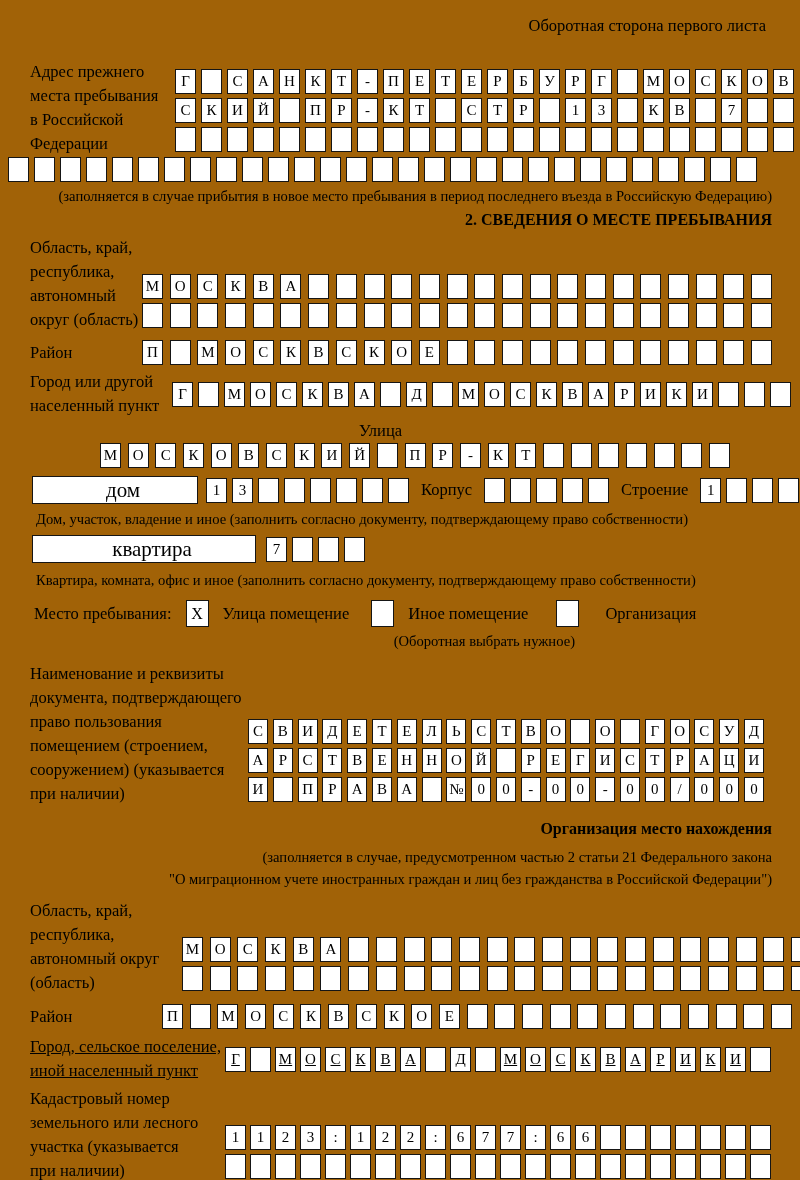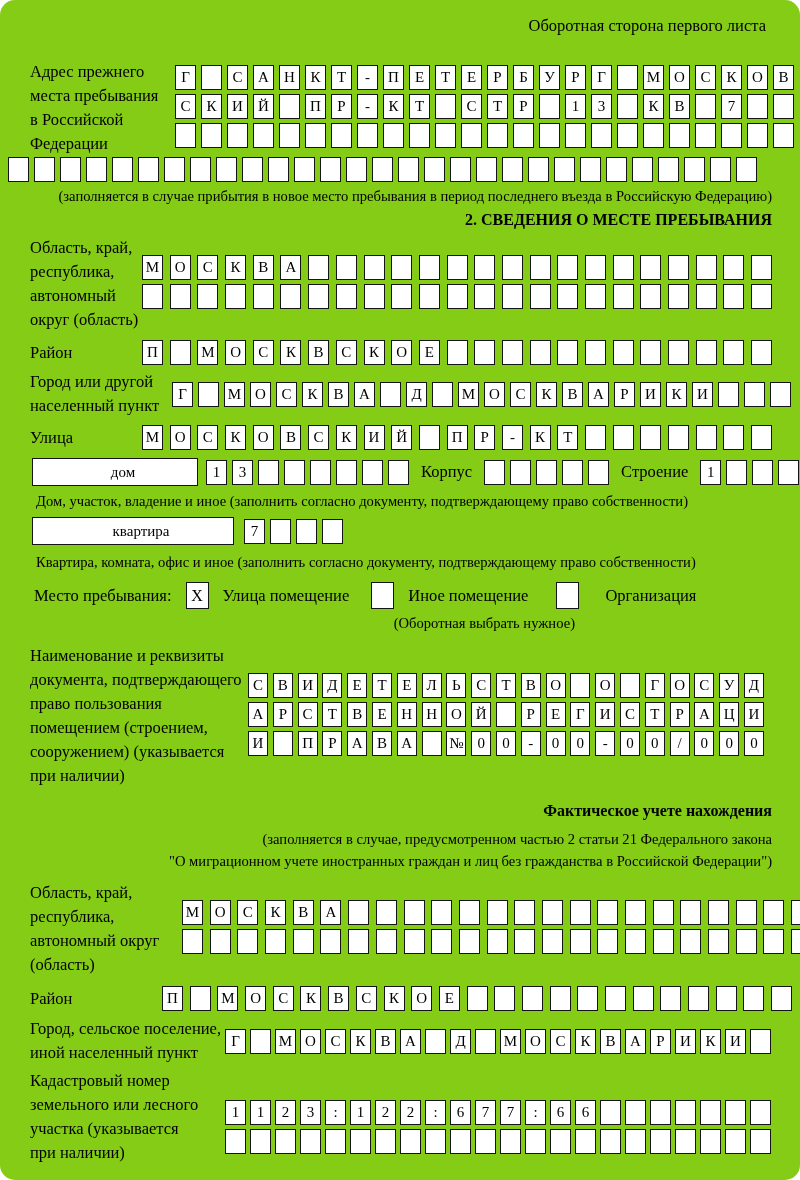--- a/index.html
+++ b/index.html
@@ -1,48 +1,47 @@
 <!DOCTYPE html>
 <html><head>
 <meta charset="utf-8">
 <style>
   html,body{margin:0;padding:0;background:#fff;}
   .page{
     position:relative;
     width:800px;height:1180px;
-    background:#84cc16;color:#000;
+    background:#a16207;color:#000;
     font-family:"Liberation Serif","DejaVu Serif",serif;
     padding:16px 0 0 30px;
     box-sizing:border-box;
     overflow:hidden;
-    border-radius:15px;
   }
   .hdr{ text-align:right; padding-right:34px; font-size:16.5px; }
-  .row{ display:flex; align-items:center; }
+  .row{ display:flex; align-items:flex-end; }
   .row.vcenter{ align-items:center; }
   .label{ font-size:16.5px; line-height:24px; white-space:pre-line; flex-shrink:0; }
   .cells{ display:flex; column-gap:5px; margin-bottom:4px; }
   .cell{
     width:21px;height:25px;box-sizing:border-box;
     border:1.6px solid #151515;background:#fff;
     display:flex;align-items:center;justify-content:center;
     font-size:15px;line-height:1;
   }
   .w23{ column-gap:6.7px; }
   .w22{ column-gap:4px; }
   .tight{ column-gap:4.8px; }
   .tight .cell{ width:20px; }
   .note{ font-size:14.6px; line-height:20px; }
   .center{ text-align:right; }
   .w740{ width:742px; }
   .sec-title{ font-weight:bold; font-size:16px; }
   .field-box{
     box-sizing:border-box;border:1.6px solid #151515;height:28px;
     display:flex;align-items:center;justify-content:center;
-    font-size:15px;flex-shrink:0;background:#fff;padding-left:16px;
+    font-size:21px;flex-shrink:0;background:#fff;padding-left:16px;
   }
   .check{
     width:23px;height:27px;box-sizing:border-box;border:1.6px solid #151515;
     display:flex;align-items:center;justify-content:center;
     font-size:16px;background:#fff;flex-shrink:0;
   }
   .inline-lbl{ font-size:16.5px; white-space:nowrap; }
   .pre{ white-space:pre-line; }
 </style>
 </head>
@@ -285,21 +284,21 @@
         <span class="cell">Р</span>
         <span class="cell">И</span>
         <span class="cell">К</span>
         <span class="cell">И</span>
         <span class="cell"></span>
         <span class="cell"></span>
         <span class="cell"></span>
       </div>
   </div>
 
-  <div class="row vcenter" style="margin-top:7px;">
+  <div class="row vcenter" style="margin-top:1px;flex-direction:column;">
     <div class="label" style="width:112px;">Улица</div>
     <div class="cells w23" style="margin-bottom:0;">
         <span class="cell">М</span>
         <span class="cell">О</span>
         <span class="cell">С</span>
         <span class="cell">К</span>
         <span class="cell">О</span>
         <span class="cell">В</span>
         <span class="cell">С</span>
         <span class="cell">К</span>
@@ -345,21 +344,21 @@
     <div class="cells" style="margin-bottom:0;">
         <span class="cell">1</span>
         <span class="cell"></span>
         <span class="cell"></span>
         <span class="cell"></span>
       </div>
   </div>
   <div class="note" style="margin-top:5px;margin-left:6px;">Дом, участок, владение и иное (заполнить согласно документу, подтверждающему право собственности)</div>
 
   <div class="row vcenter" style="margin-top:6px;margin-left:2px;column-gap:10px;">
-    <div class="field-box" style="width:202px;">квартира</div>
+    <div class="field-box" style="width:224px;">квартира</div>
     <div class="cells" style="margin-bottom:0;">
         <span class="cell">7</span>
         <span class="cell"></span>
         <span class="cell"></span>
         <span class="cell"></span>
       </div>
   </div>
   <div class="note" style="margin-top:7px;margin-left:6px;">Квартира, комната, офис и иное (заполнить согласно документу, подтверждающему право собственности)</div>
 
   <div class="row vcenter" style="margin-top:10px;margin-left:4px;column-gap:14px;">
@@ -446,21 +445,21 @@
           <span class="cell">0</span>
           <span class="cell">0</span>
           <span class="cell">/</span>
           <span class="cell">0</span>
           <span class="cell">0</span>
           <span class="cell">0</span>
         </div>
     </div>
   </div>
 
-  <div class="sec-title center w740" style="margin-top:14px;">Фактическое учете нахождения</div>
+  <div class="sec-title center w740" style="margin-top:14px;">Организация место нахождения</div>
   <div class="note center w740 pre" style="margin-top:8px;line-height:22px;">(заполняется в случае, предусмотренном частью 2 статьи 21 Федерального закона
 "О миграционном учете иностранных граждан и лиц без гражданства в Российской Федерации")</div>
 
   <div class="row" style="margin-top:9px;">
     <div class="label" style="width:152px;">Область, край,
 республика,
 автономный округ
 (область)</div>
     <div>
       <div class="cells w23">
@@ -538,21 +537,21 @@
         <span class="cell"></span>
         <span class="cell"></span>
         <span class="cell"></span>
         <span class="cell"></span>
         <span class="cell"></span>
         <span class="cell"></span>
         <span class="cell"></span>
       </div>
   </div>
 
-  <div class="row vcenter" style="margin-top:6px;">
+  <div class="row vcenter" style="margin-top:6px;text-decoration:underline;">
     <div class="label" style="width:195px;">Город, сельское поселение,
 иной населенный пункт</div>
     <div class="cells w22" style="margin-bottom:0;">
         <span class="cell">Г</span>
         <span class="cell"></span>
         <span class="cell">М</span>
         <span class="cell">О</span>
         <span class="cell">С</span>
         <span class="cell">К</span>
         <span class="cell">В</span>

